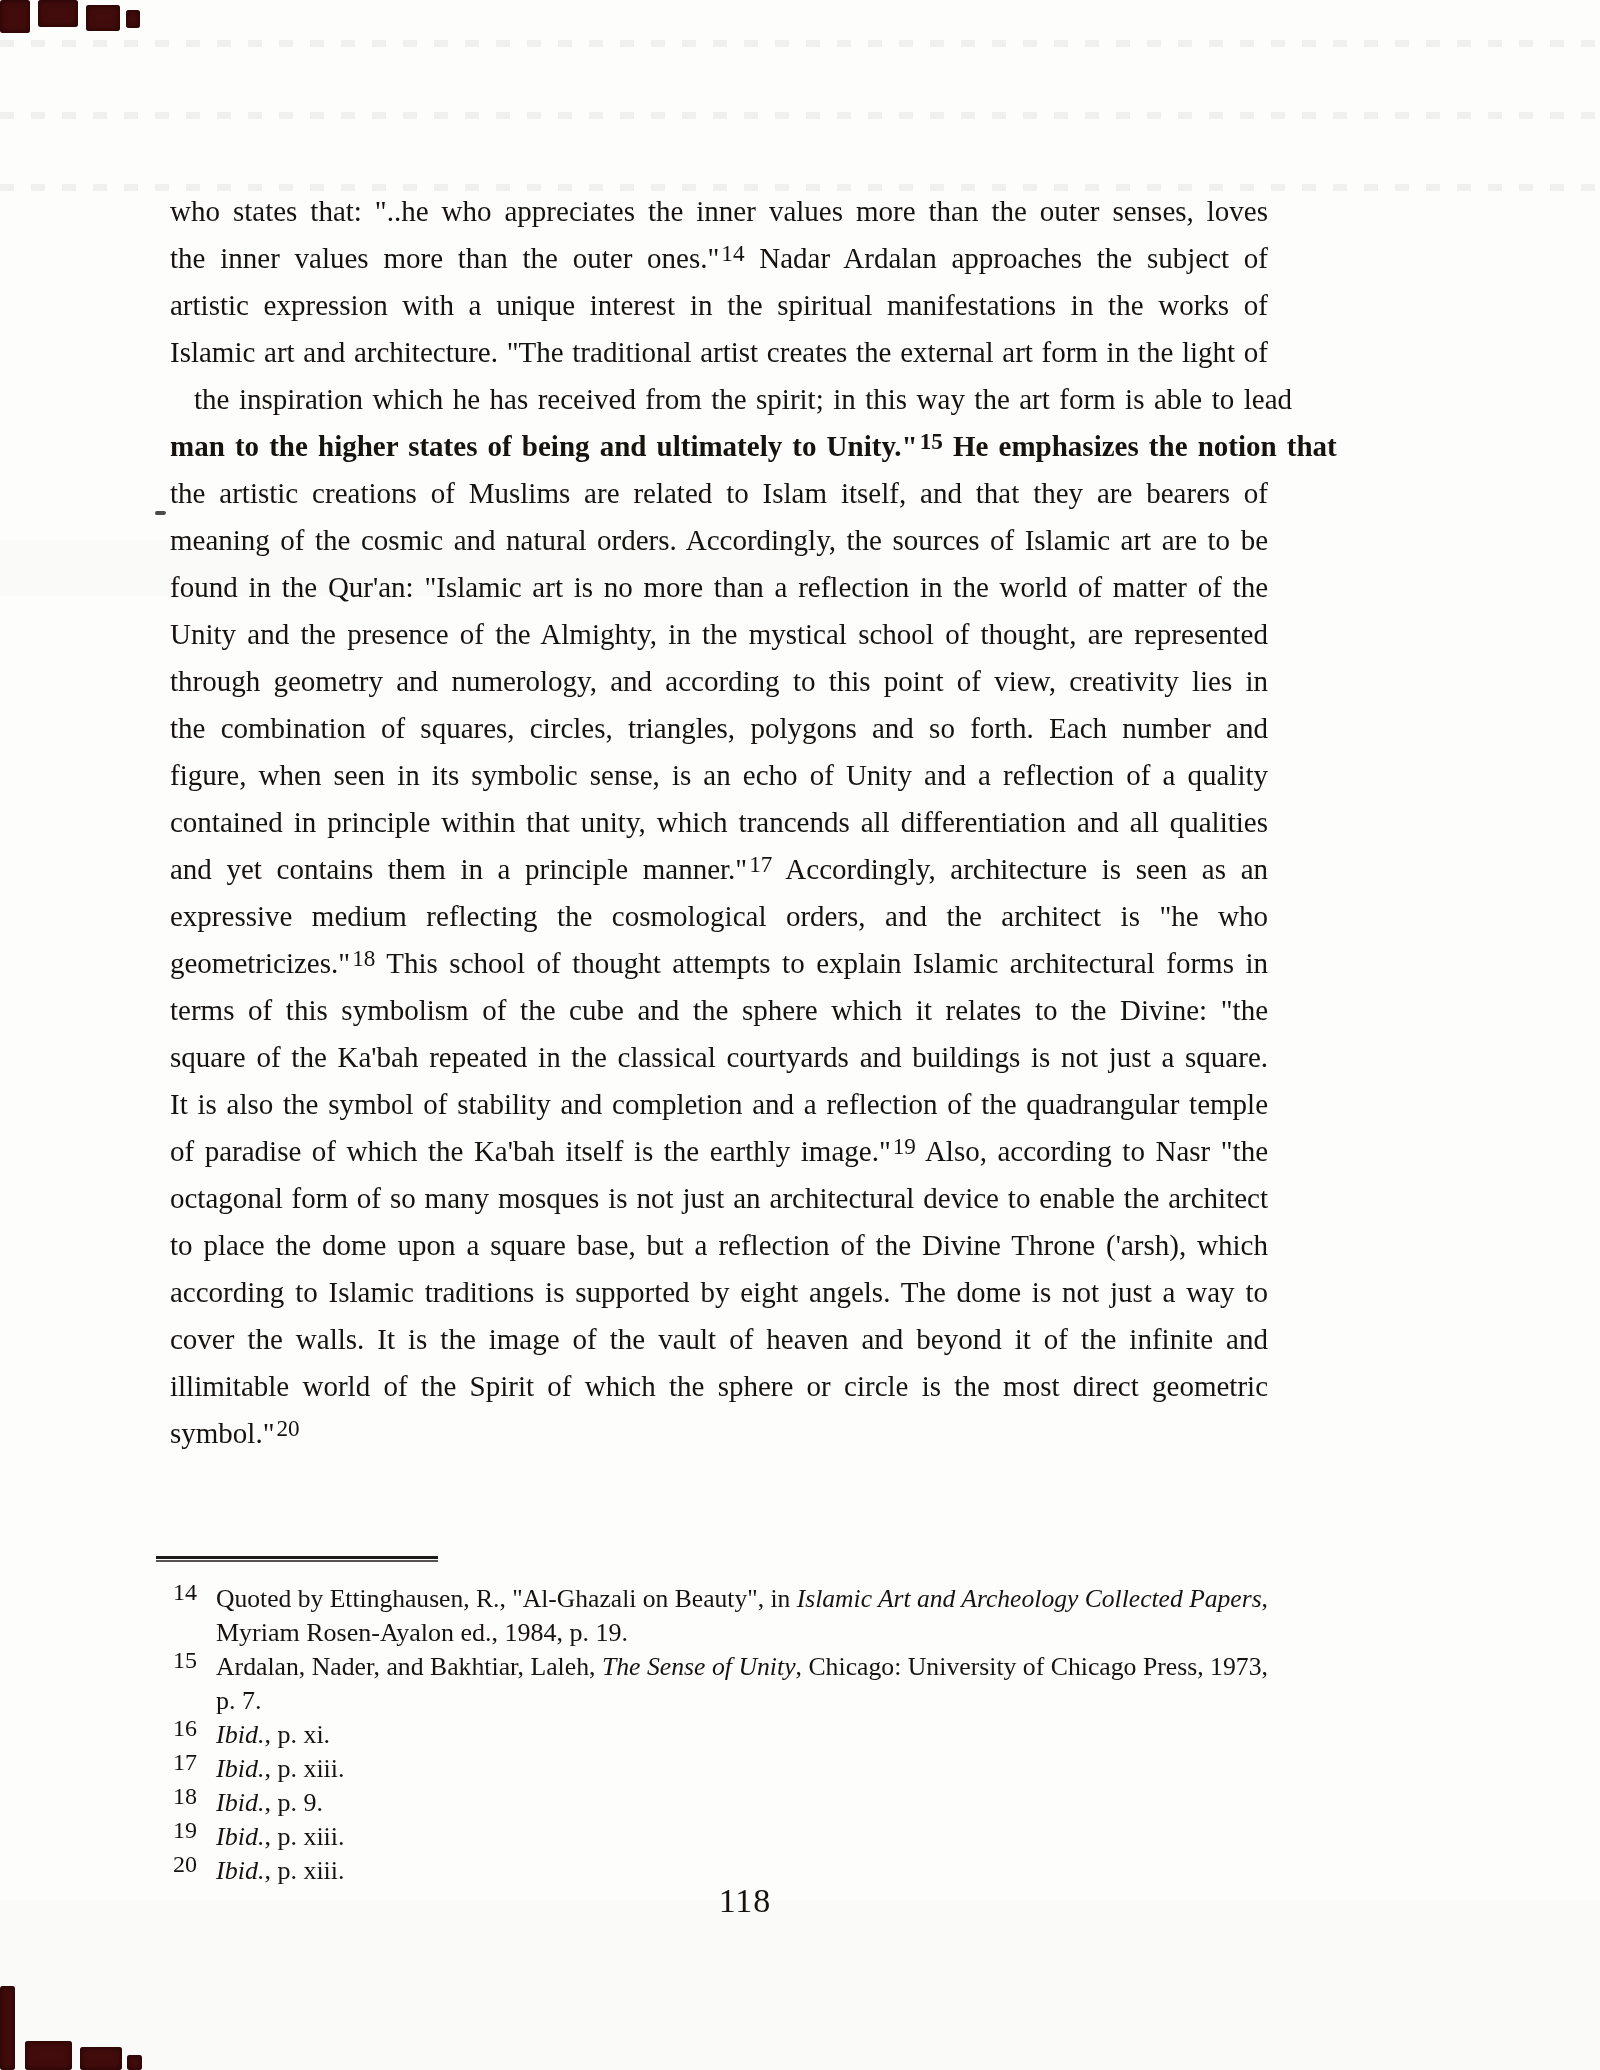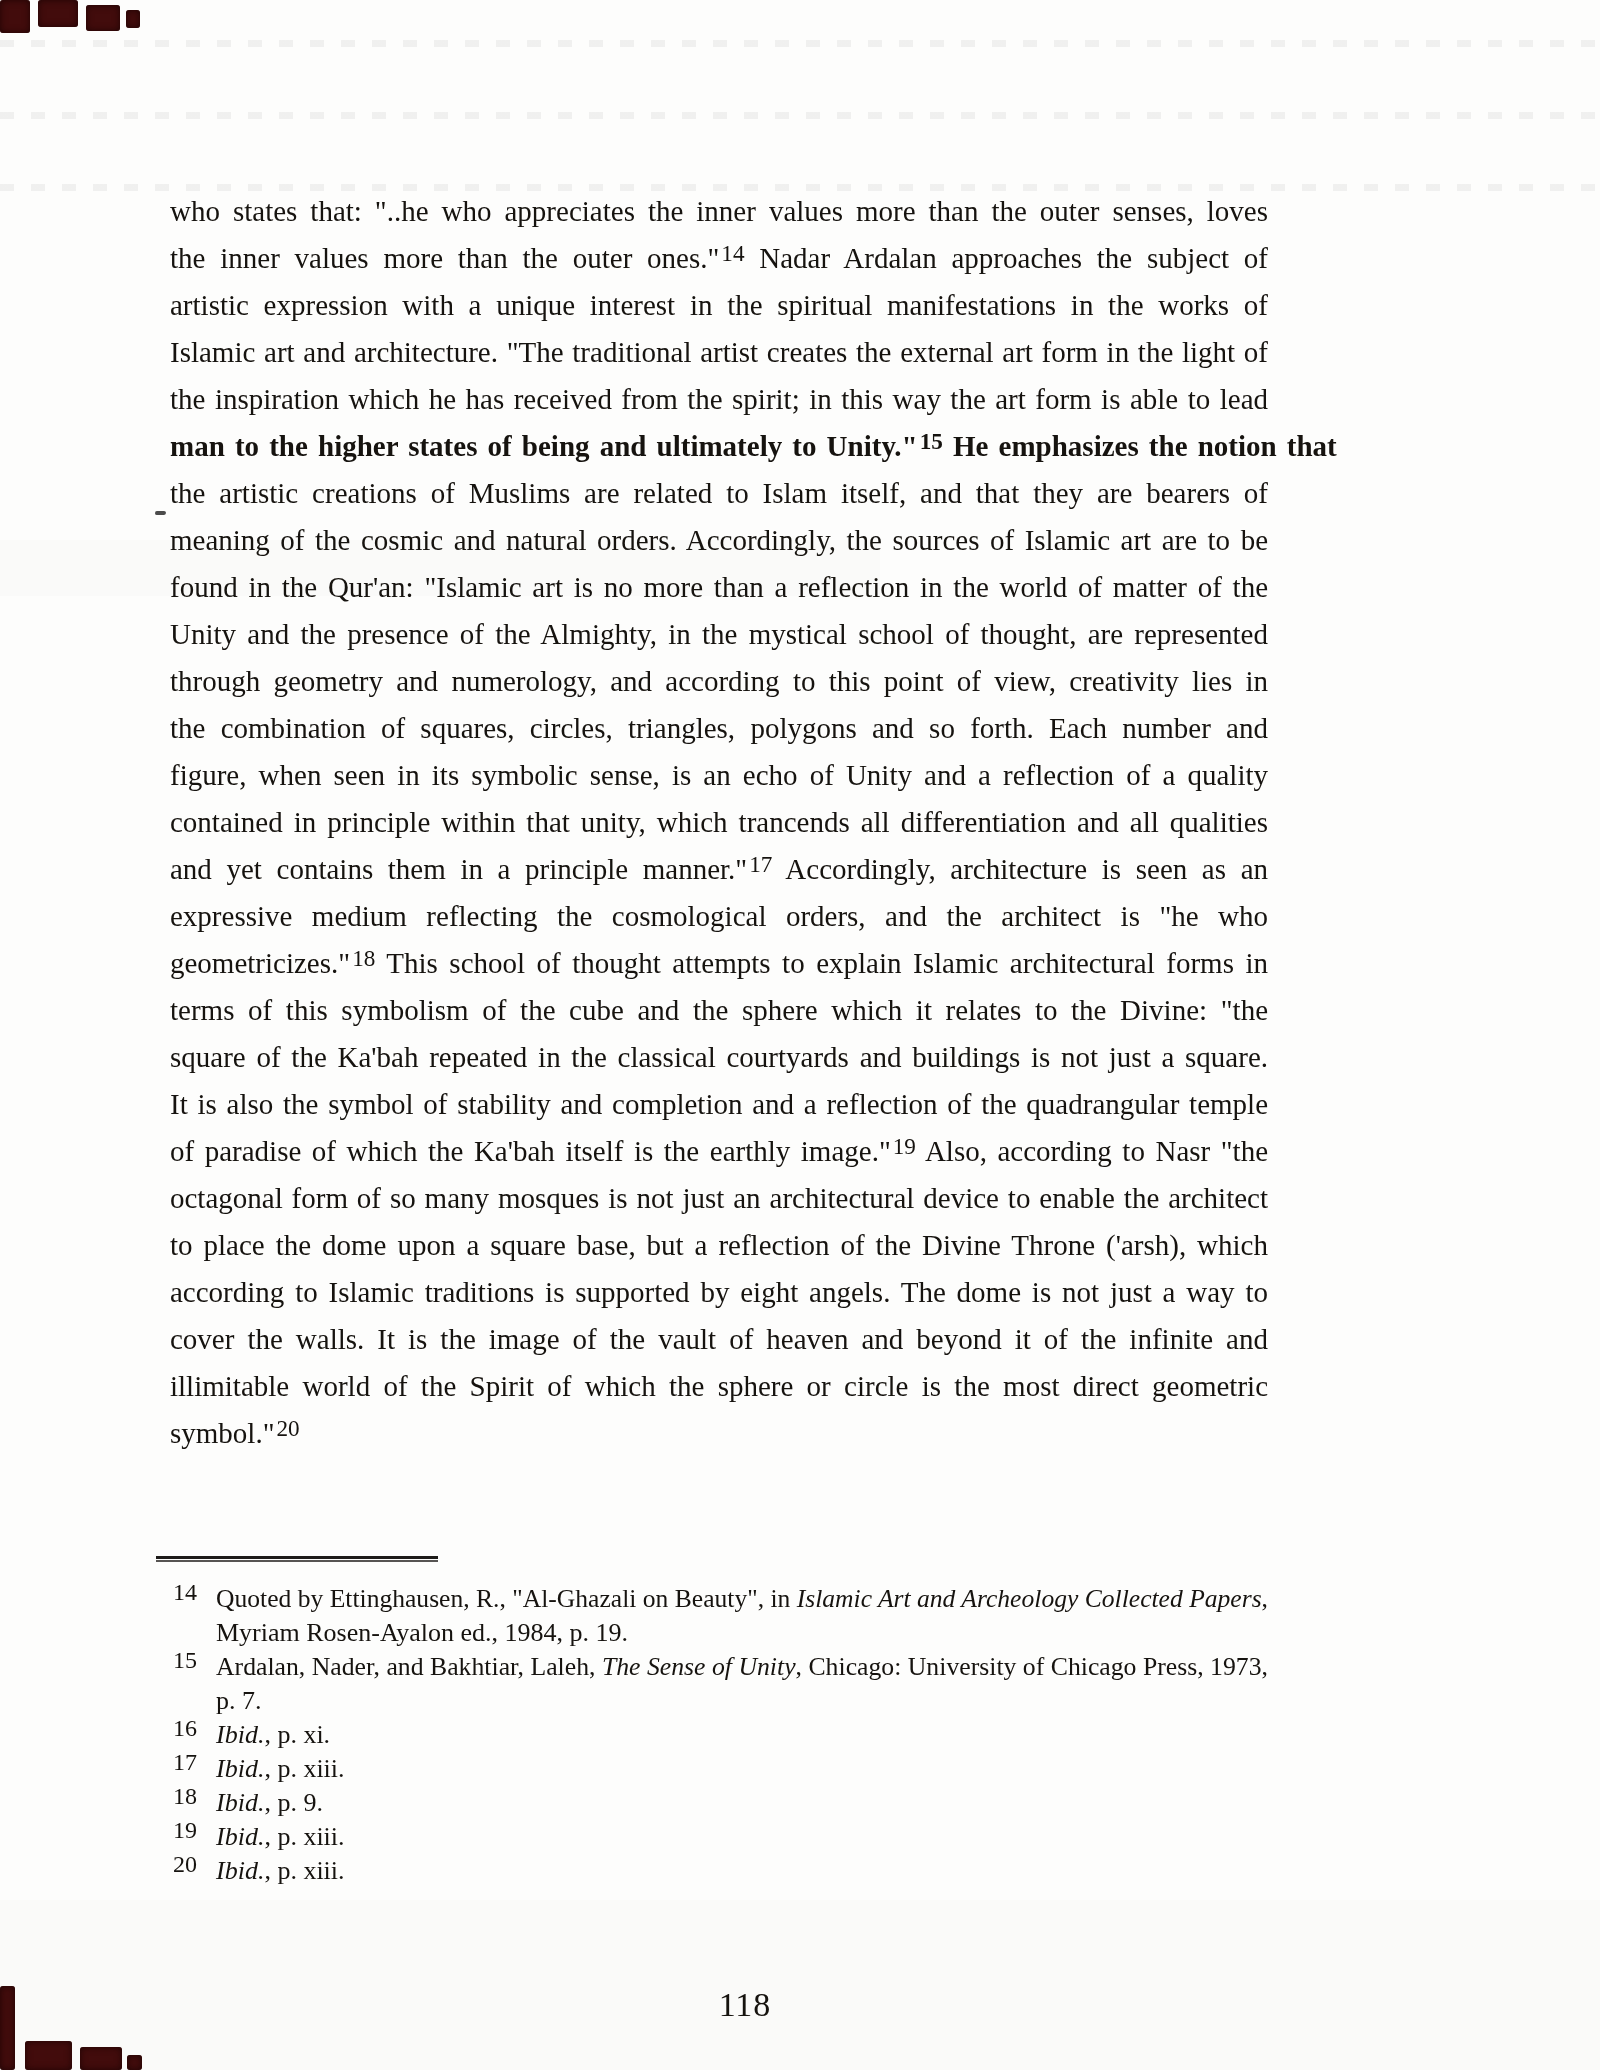--- a/index.html
+++ b/index.html
@@ -58,21 +58,21 @@
     font-size:26px;line-height:34px;
   }
   .footnote{position:relative;}
   .fn-num{
     position:absolute;left:3px;top:-7px;font-size:24px;
   }
   .fn-lines{padding-left:46px;}
   .fn-line{height:34px;}
 
   .page-number{
-    position:absolute;left:600px;top:1986px;width:290px;
+    position:absolute;left:600px;top:1882px;width:290px;
     text-align:center;font-size:34px;letter-spacing:1px;
   }
 </style>
 </head>
 <body>
 
 <div class="page">
 
   <div class="texture-row" style="top:40px"></div>
   <div class="texture-row" style="top:112px"></div>
@@ -89,21 +89,21 @@
   <div class="mark" style="left:80px;top:2047px;width:42px;height:23px"></div>
   <div class="mark" style="left:127px;top:2055px;width:15px;height:15px"></div>
   <div class="artifact-dash"></div>
 
   <div class="body-text">
       <div class="para">
         <div class="line"><span class="line-text" style="word-spacing: 5.73661px;">who states that: "..he who appreciates the inner values more than the outer senses, loves</span></div>
         <div class="line"><span class="line-text" style="word-spacing: 7.52885px;">the inner values more than the outer ones."<span class="sup">14</span> Nadar Ardalan approaches the subject of</span></div>
         <div class="line"><span class="line-text" style="word-spacing: 7.45312px;">artistic expression with a unique interest in the spiritual manifestations in the works of</span></div>
         <div class="line"><span class="line-text" style="word-spacing: 1.44479px;">Islamic art and architecture. "The traditional artist creates the external art form in the light of</span></div>
-        <div class="line"><span class="line-text" style="word-spacing: 2.21094px;">the inspiration which he has received from the spirit; in this way the art form is able to lead</span></div>
+        <div class="line"><span class="line-text" style="word-spacing: 2.21094px; margin-left: 24px;">the inspiration which he has received from the spirit; in this way the art form is able to lead</span></div>
         <div class="line"><span class="line-text" style="word-spacing: 2.88333px; font-weight: bold;">man to the higher states of being and ultimately to Unity."<span class="sup">15</span> He emphasizes the notion that</span></div>
         <div class="line"><span class="line-text" style="word-spacing: 6.63125px;">the artistic creations of Muslims are related to Islam itself, and that they are bearers of</span></div>
         <div class="line"><span class="line-text" style="word-spacing: 3.26667px;">meaning of the cosmic and natural orders. Accordingly, the sources of Islamic art are to be</span></div>
         <div class="line"><span class="line-text" style="word-spacing: 3.50174px;">found in the Qur'an: "Islamic art is no more than a reflection in the world of matter of the</span></div>
       </div>
       <div class="para">
         <div class="line"><span class="line-text" style="word-spacing: 4.01116px;">Unity and the presence of the Almighty, in the mystical school of thought, are represented</span></div>
         <div class="line"><span class="line-text" style="word-spacing: 6.01082px;">through geometry and numerology, and according to this point of view, creativity lies in</span></div>
         <div class="line"><span class="line-text" style="word-spacing: 8.01172px;">the combination of squares, circles, triangles, polygons and so forth. Each number and</span></div>
         <div class="line"><span class="line-text" style="word-spacing: 4.8511px;">figure, when seen in its symbolic sense, is an echo of Unity and a reflection of a quality</span></div>

